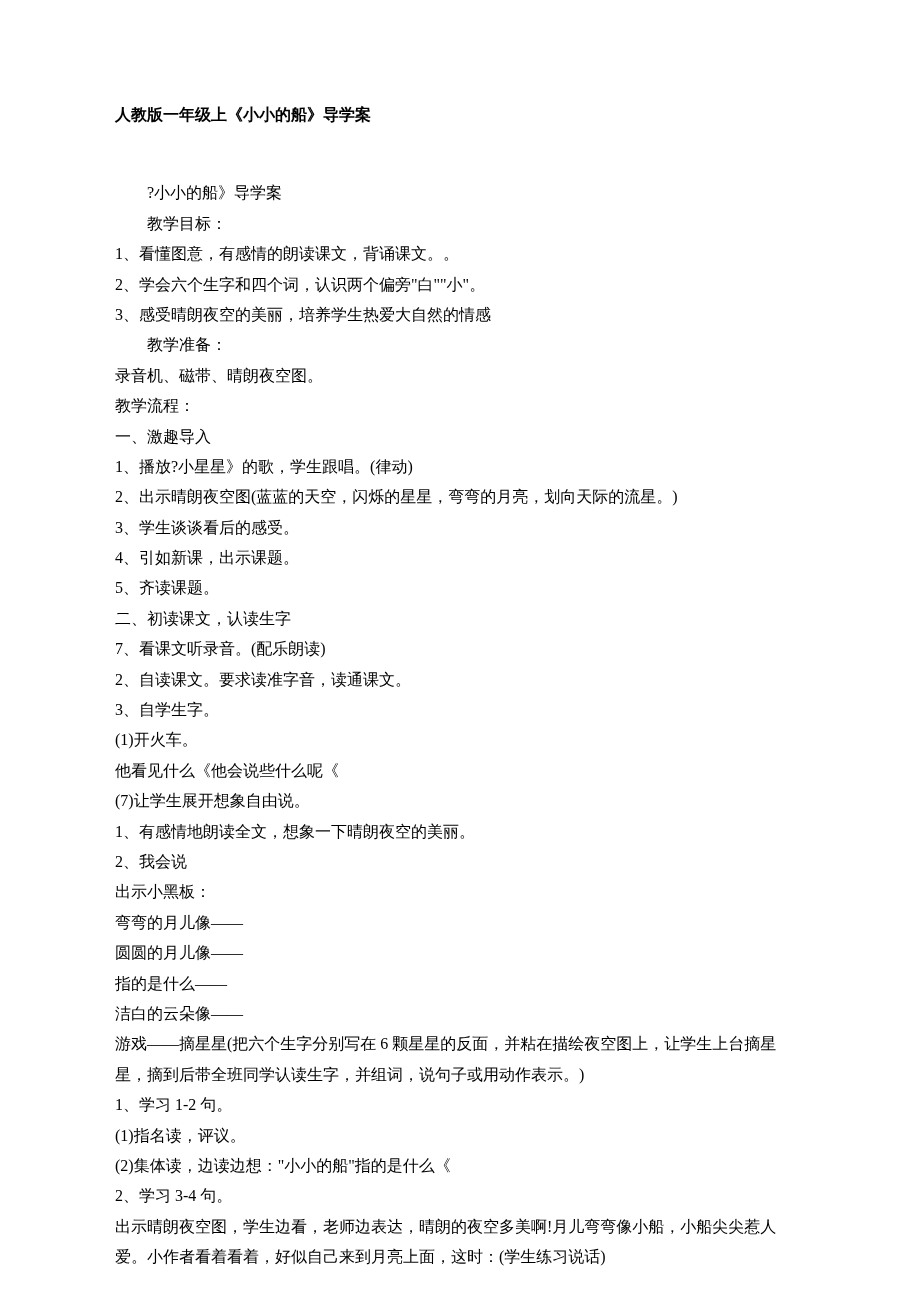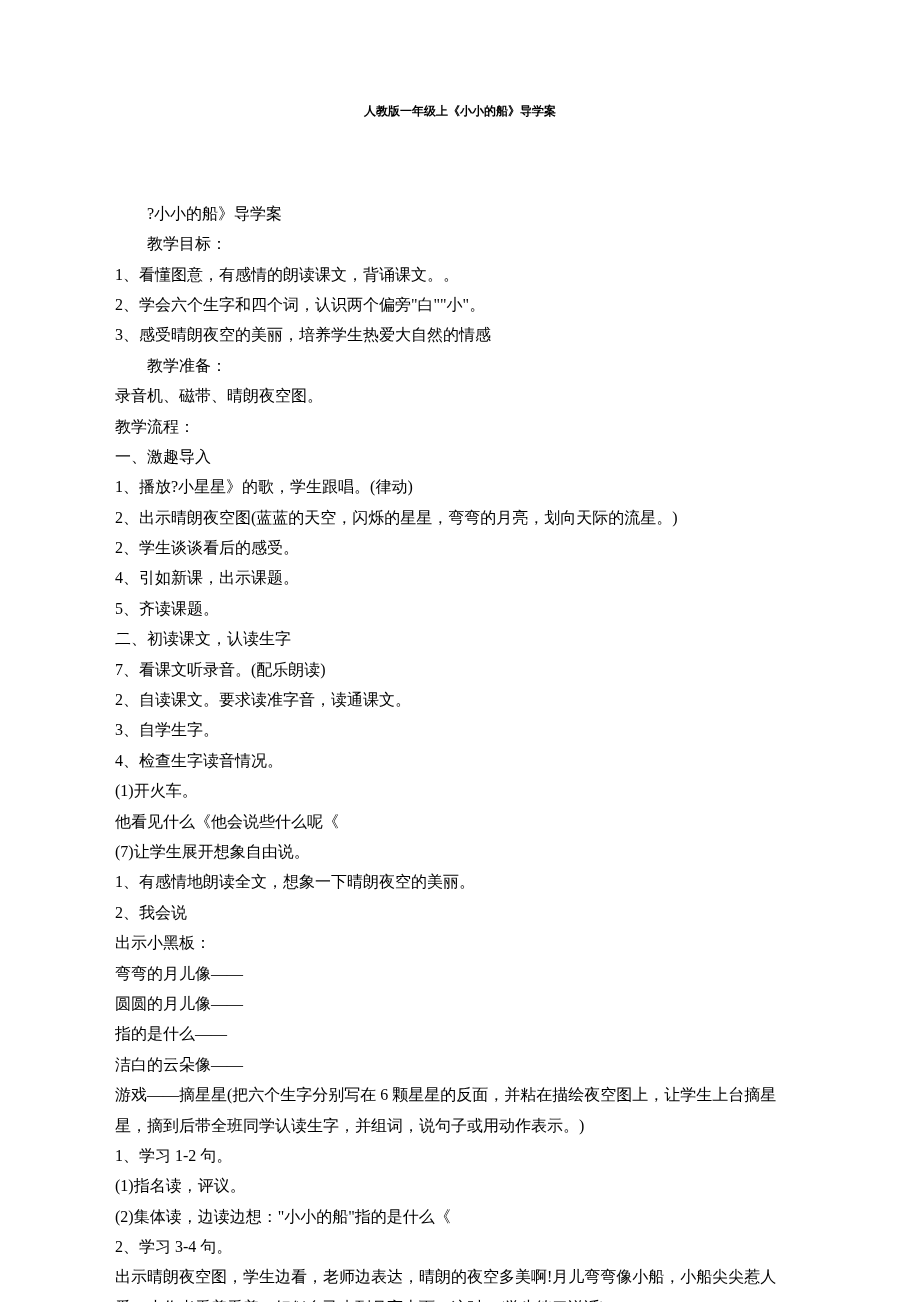--- a/index.html
+++ b/index.html
@@ -11,24 +11,24 @@
       background: #ffffff;
       width: 920px;
       margin: 0 auto;
       font-family: "SimSun", "宋体", serif;
       font-size: 16px;
       line-height: 1.9;
       color: #000000;
       padding: 100px 115px 60px 115px;
     }
     .title {
-      text-align: center;
+      text-align: left;
       font-weight: bold;
-      margin-bottom: 76px;
-      font-size: 12px;
+      margin-bottom: 48px;
+      font-size: 16px;
     }
     .indent {
       text-indent: 2em;
     }
     .line {
       white-space: pre-wrap;
       font-family: Liberation Serif, serif;
     }
   </style>
 </head>
@@ -41,28 +41,27 @@
     <div class="line indent">教学目标：</div>
     <div class="line">1、看懂图意，有感情的朗读课文，背诵课文。。</div>
     <div class="line">2、学会六个生字和四个词，认识两个偏旁"白""小"。</div>
     <div class="line">3、感受晴朗夜空的美丽，培养学生热爱大自然的情感</div>
     <div class="line indent">教学准备：</div>
     <div class="line">录音机、磁带、晴朗夜空图。</div>
     <div class="line">教学流程：</div>
     <div class="line">一、激趣导入</div>
     <div class="line">1、播放?小星星》的歌，学生跟唱。(律动)</div>
     <div class="line">2、出示晴朗夜空图(蓝蓝的天空，闪烁的星星，弯弯的月亮，划向天际的流星。)</div>
-    <div class="line">2、学生谈谈看后的感受。</div>
+    <div class="line">3、学生谈谈看后的感受。</div>
     <div class="line">4、引如新课，出示课题。</div>
     <div class="line">5、齐读课题。</div>
     <div class="line">二、初读课文，认读生字</div>
     <div class="line">7、看课文听录音。(配乐朗读)</div>
     <div class="line">2、自读课文。要求读准字音，读通课文。</div>
     <div class="line">3、自学生字。</div>
-    <div class="line">4、检查生字读音情况。</div>
     <div class="line">(1)开火车。</div>
     <div class="line">他看见什么《他会说些什么呢《</div>
     <div class="line">(7)让学生展开想象自由说。</div>
     <div class="line">1、有感情地朗读全文，想象一下晴朗夜空的美丽。</div>
     <div class="line">2、我会说</div>
     <div class="line">出示小黑板：</div>
     <div class="line">弯弯的月儿像——</div>
     <div class="line">圆圆的月儿像——</div>
     <div class="line">指的是什么——</div>
     <div class="line">洁白的云朵像——</div>

